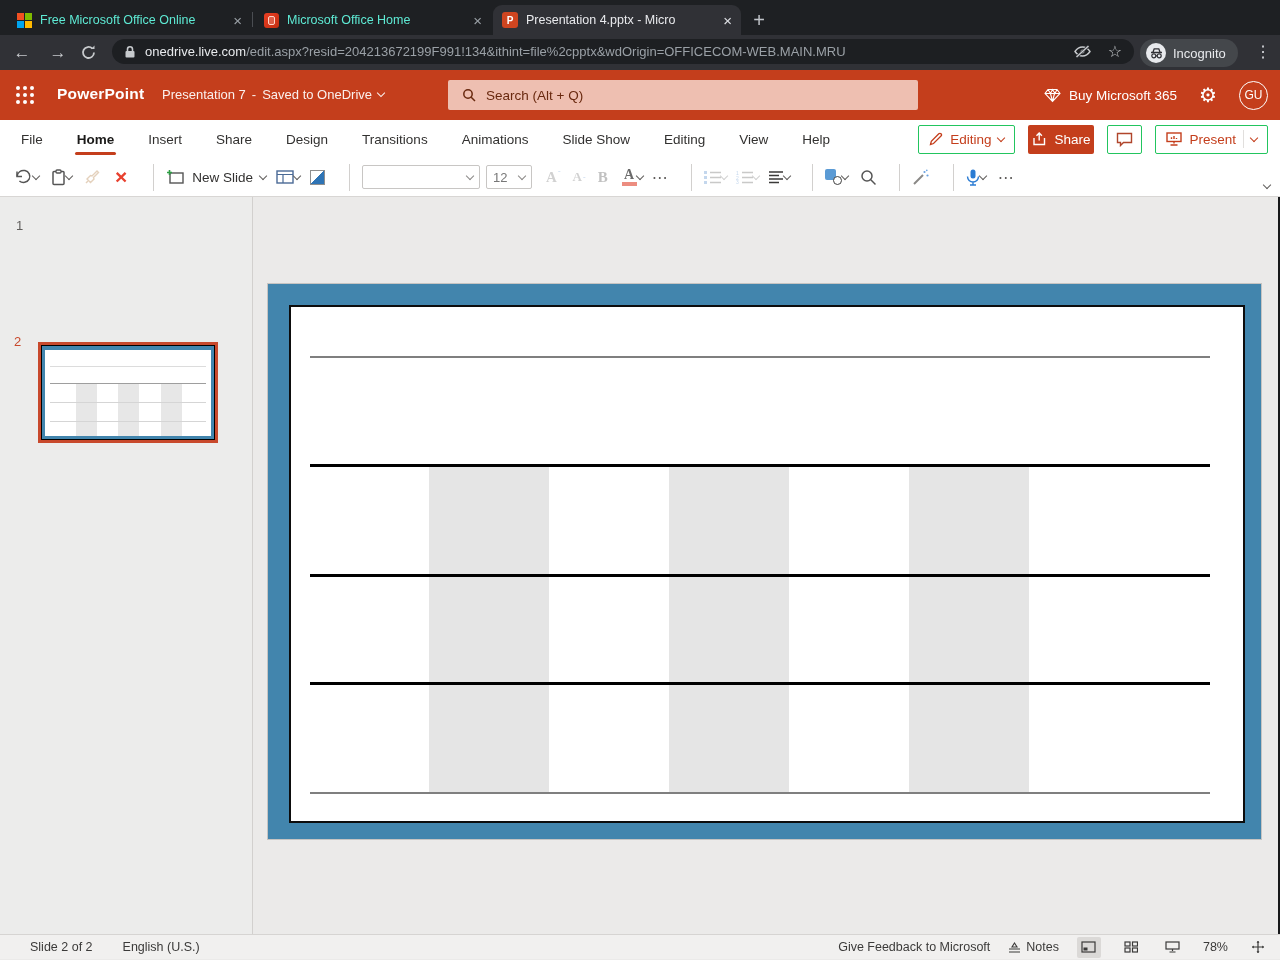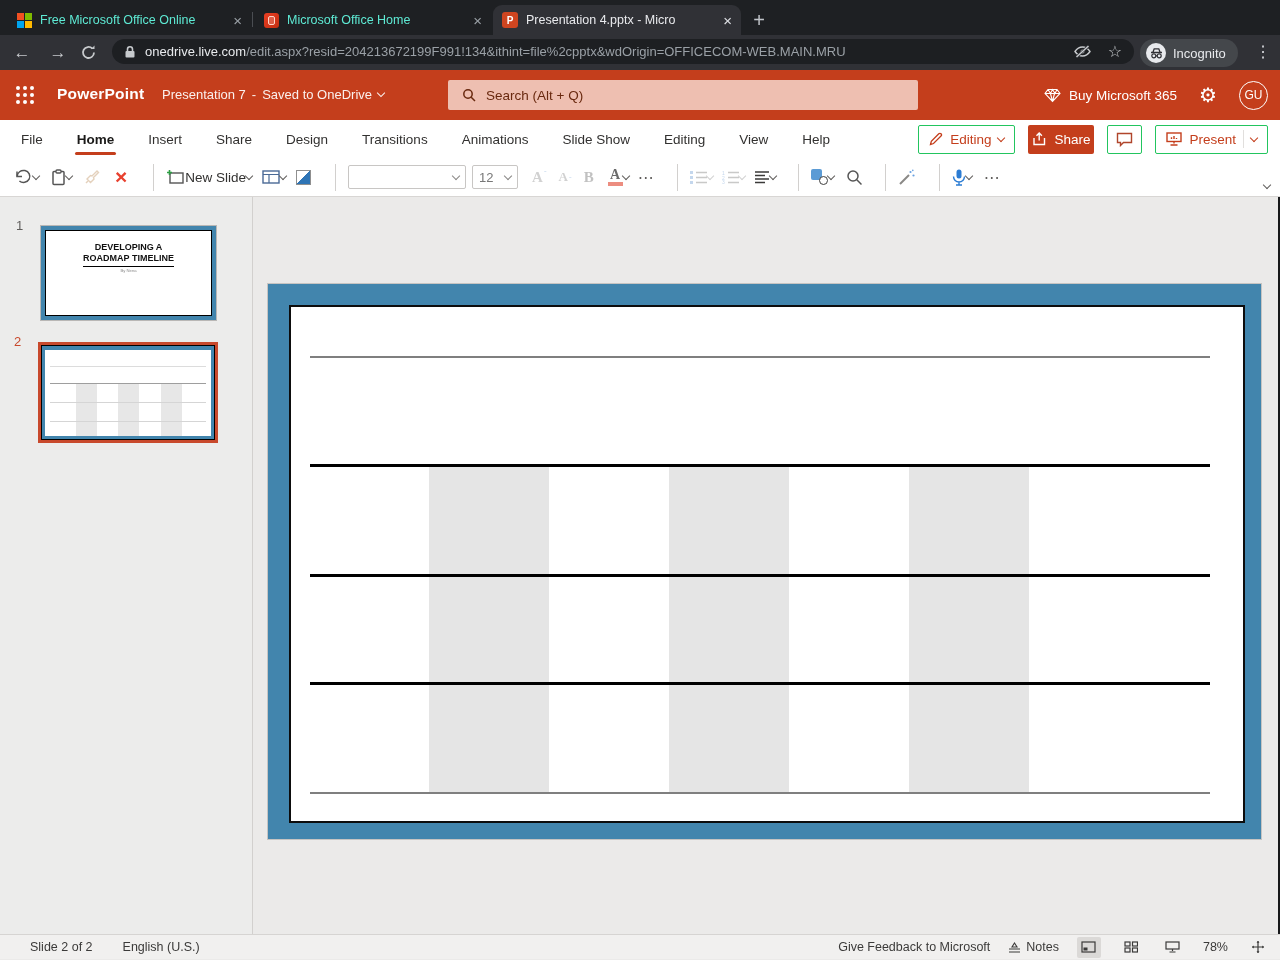--- a/index.html
+++ b/index.html
@@ -273,21 +273,21 @@
     <span class="chev" style="color:#605e5c"></span>
   </span>
   <span class="ric gray" style="margin-right:14px">
     <svg width="17" height="16" viewBox="0 0 17 16">
         <path d="M13 2L8 7l-1.5-.5L3 10l3.5 3.5L10 10l-.5-1.5 5-5z" fill="none" stroke="#c49a6c" stroke-width="1.4"></path>
         <path d="M2 14l2-2" stroke="#c49a6c" stroke-width="1.4"></path>
       </svg>
   </span>
   <span class="ric" style="margin-right:14px;color:#e8412f;font-size:21px;font-weight:bold">×</span>
   <span class="rsep"></span>
-  <span class="ric" style="margin-right:10px;">
+  <span class="ric" style="margin-right:10px;gap:7px">
     <svg width="19" height="16" viewBox="0 0 19 16">
         <rect x="4" y="4" width="13" height="10" fill="none" stroke="#555" stroke-width="1.4"></rect>
         <path d="M3.5 1v5M1 3.5h5" stroke="#2e9e44" stroke-width="1.6"></path>
       </svg>
     <span style="font-size:13.5px;color:#323130">New Slide</span>
     <span class="chev" style="color:#605e5c"></span>
   </span>
   <span class="ric" style="margin-right:10px">
     <svg width="18" height="14" viewBox="0 0 18 14">
         <rect x="1" y="1" width="16" height="12" fill="none" stroke="#4a6a96" stroke-width="1.4"></rect>
@@ -382,29 +382,20 @@
     <span class="chev" style="color:#605e5c"></span>
   </span>
   <span class="ric dots">⋯</span>
   <span id="collapse-chev"><span class="chev"></span></span>
 </div>
 
 <div id="content">
 
   <div id="slidepanel">
     <span class="slidenum" style="left:16px;top:21px">1</span>
-    <div id="thumb1">
-      <div class="inner">
-        <span class="t1title">
-          <span>DEVELOPING A</span><br>
-          <span>ROADMAP TIMELINE</span>
-        </span>
-        <div class="t1sub">By Nena</div>
-      </div>
-    </div>
 
     <span class="slidenum" style="left:14px;top:137px;color:#c8492c">2</span>
     <div id="thumb2">
       <div class="blue">
           <div class="inner">
         <div class="t2stripe" style="left:31px"></div>
         <div class="t2stripe" style="left:73px"></div>
         <div class="t2stripe" style="left:116px"></div>
         <div class="t2line" style="top:16px;background:#dcdcdc"></div>
         <div class="t2line" style="top:33px;background:#9e9e9e"></div>

